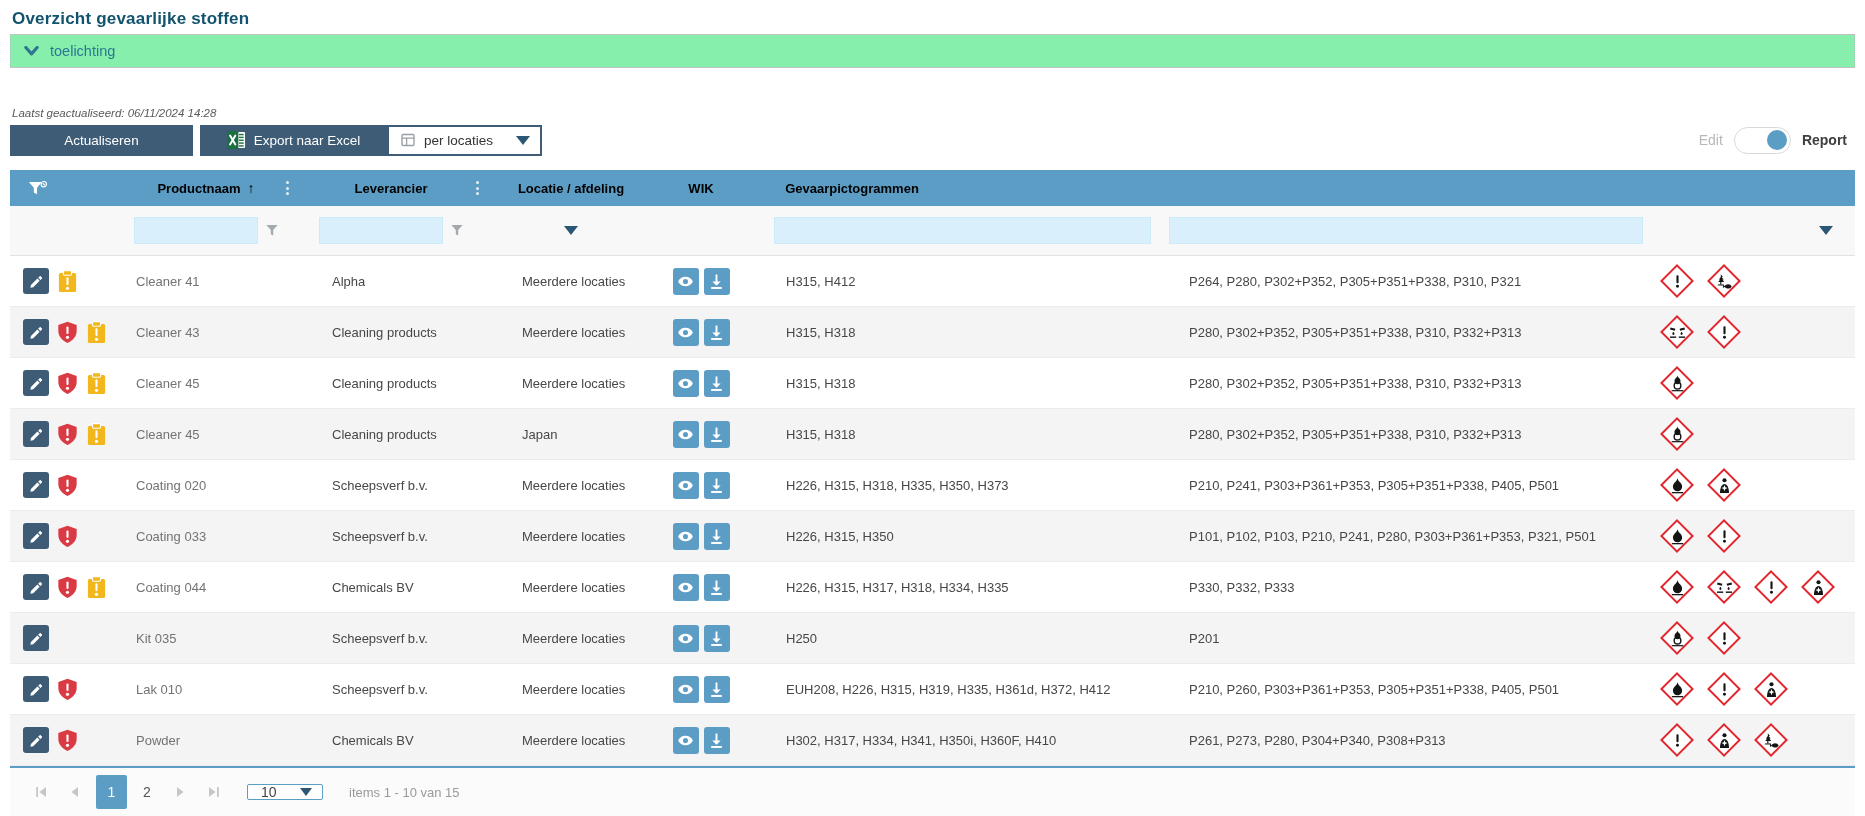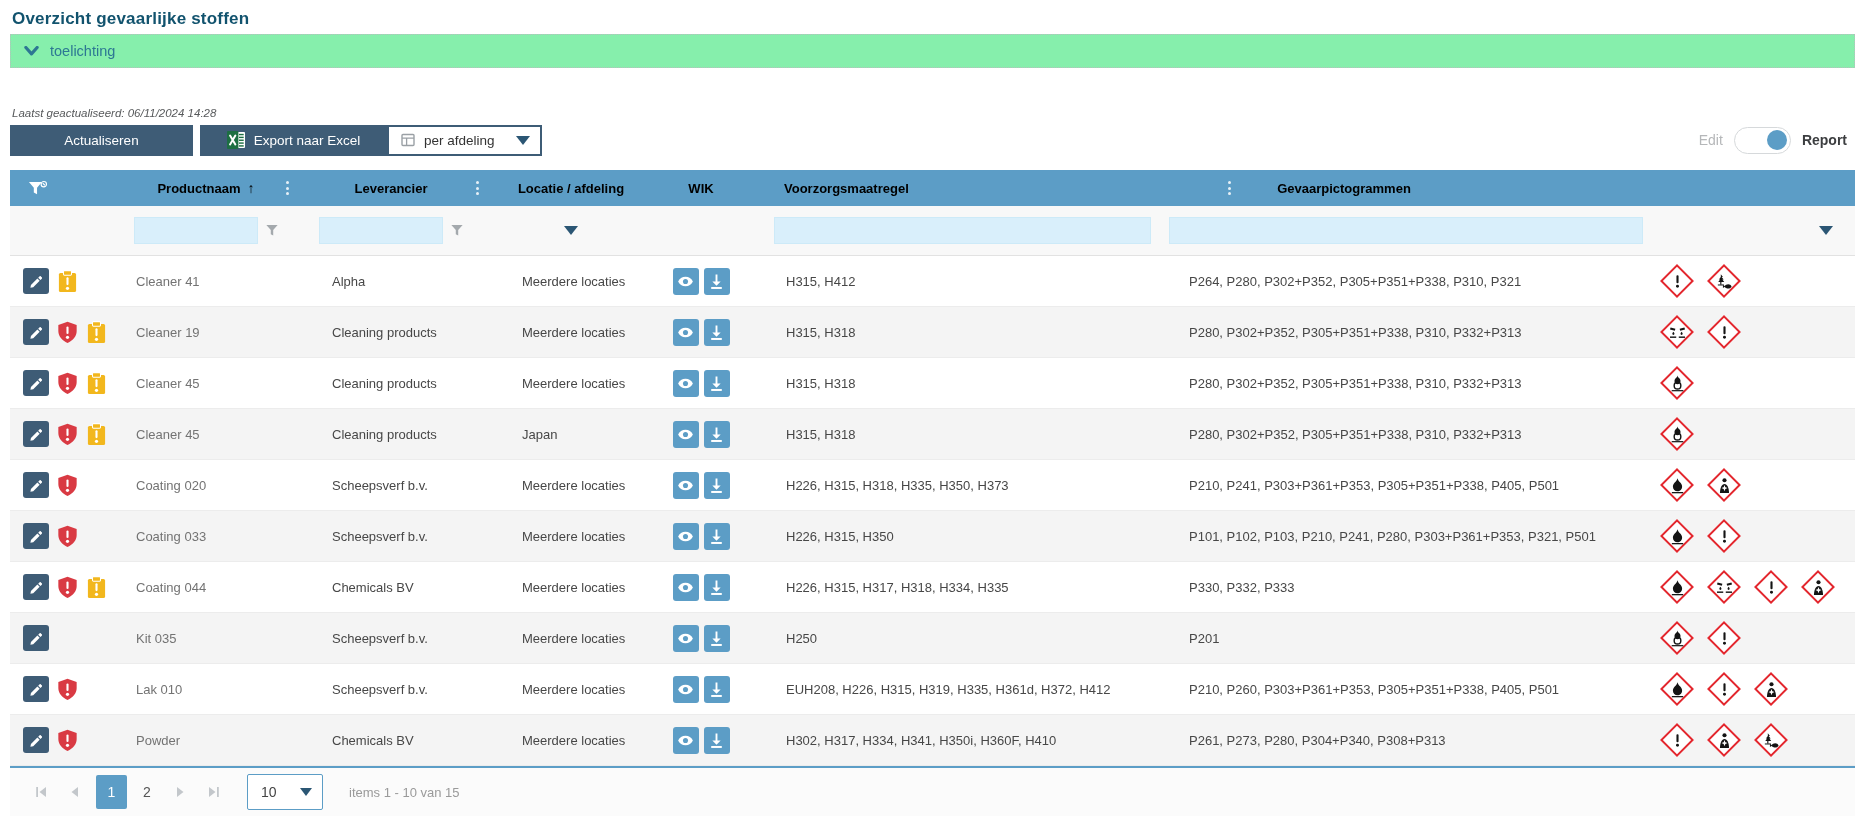--- a/index.html
+++ b/index.html
@@ -80,21 +80,21 @@
 
   .ghs { width:34px; height:34px; position:relative; flex:0 0 auto; }
   .ghs::before { content:""; position:absolute; inset:5px; background:#fff; border:2.3px solid #e3262d; transform:rotate(45deg); }
   .ghs-glyph { position:absolute; inset:0; display:flex; align-items:center; justify-content:center; }
 
   .gridline { height:2px; background:#5c9dc6; width:1845px; margin:0 10px; }
   .pager { height:48px; margin:0 10px; background:#fbfbfb; display:flex; align-items:center; padding-left:14px; }
   .pbtn { width:26px; height:30px; display:flex; align-items:center; justify-content:center; margin:0 4px; cursor:pointer; }
   .pnum { min-width:24px; height:34px; line-height:34px; text-align:center; color:#555; margin:0 4px; cursor:pointer; font-size:14px; }
   .pnum.active { background:#5c9dc6; color:#fff; width:31px; border-radius:2px; }
-  .psize { width:76px; height:36px; border:1px solid #5c9dc6; background:#fff; border-radius:2px; display:flex; align-items:center; justify-content:space-between; padding:0 10px 0 13px; margin-left:16px; color:#444; font-size:14px; cursor:pointer; }
+  .psize { width:76px; height:16px; border:1px solid #5c9dc6; background:#fff; border-radius:2px; display:flex; align-items:center; justify-content:space-between; padding:0 10px 0 13px; margin-left:16px; color:#444; font-size:14px; cursor:pointer; }
   .pitems { color:#9a9a9a; margin-left:26px; font-size:13px; }
 </style>
 </head>
 <body>
 
 <div class="page">
 
   <div class="title">Overzicht gevaarlijke stoffen</div>
 
   <div class="toelichting">
@@ -124,21 +124,21 @@
           </span>
         <span>Export naar Excel</span>
       </button>
       <div class="view-select">
         <span class="act-ic">
             <svg width="14" height="14" viewBox="0 0 14 14">
               <rect x="1" y="1.5" width="12" height="11" rx="1" fill="none" stroke="#9aa0a5" stroke-width="1.4"></rect>
               <path d="M1 5.2h12 M5.6 5.2v7.3" stroke="#9aa0a5" stroke-width="1.3"></path>
             </svg>
           </span>
-        <span class="vs-label">per afdeling</span>
+        <span class="vs-label">per locaties</span>
         <span class="tri big"></span>
       </div>
     </div>
     <div class="tb-right">
       <span class="lbl-edit">Edit</span>
       <div class="switch">
           <div class="knob"></div>
         </div>
       <span class="lbl-report">Report</span>
     </div>
@@ -171,28 +171,20 @@
             <i></i>
             <i></i>
           </span>
         </div>
         <div class="hcell c-location">
           <span>Locatie / afdeling</span>
         </div>
         <div class="hcell c-wik">
           <span>WIK</span>
         </div>
-        <div class="hcell c-precaution">
-          <span>Voorzorgsmaatregel</span>
-          <span class="dots">
-            <i></i>
-            <i></i>
-            <i></i>
-          </span>
-        </div>
         <div class="hcell c-picto">
           <span>Gevaarpictogrammen</span>
         </div>
       </div>
     <div class="frow">
         <div class="fcell c-actions"></div>
         <div class="fcell c-product">
           <input class="finput" style="">
           <span class="ffunnel">
             <svg width="14" height="13" viewBox="0 0 16 15">
@@ -307,21 +299,21 @@
             <span class="act-ic">
               <svg width="21" height="23" viewBox="0 0 22 24">
                 <rect x="2" y="3" width="18" height="20" rx="1.6" fill="#f2b71d"></rect>
                 <rect x="6.8" y="0.6" width="8.4" height="4.8" rx="1" fill="#f2b71d" stroke="#fff" stroke-width="1.1"></rect>
                 <rect x="9.9" y="7.6" width="2.2" height="8.2" rx="1.1" fill="#fff"></rect>
                 <circle cx="11" cy="19.2" r="1.7" fill="#fff"></circle>
               </svg>
             </span>
           </div>
           <div class="tcell c-product">
-            <a class="plink">Cleaner 19</a>
+            <a class="plink">Cleaner 43</a>
           </div>
           <div class="tcell c-supplier">Cleaning products</div>
           <div class="tcell c-location">Meerdere locaties</div>
           <div class="tcell c-wik">
             <button class="wik-btn">
               <span class="act-ic">
                 <svg width="17" height="17" viewBox="0 0 18 18">
                   <path d="M9 4C5.4 4 2.6 6 1.2 9 2.6 12 5.4 14 9 14s6.4-2 7.8-5C15.4 6 12.6 4 9 4z" fill="#fff"></path>
                   <circle cx="9" cy="9" r="2.7" fill="#5c9dc6"></circle>
                 </svg>

